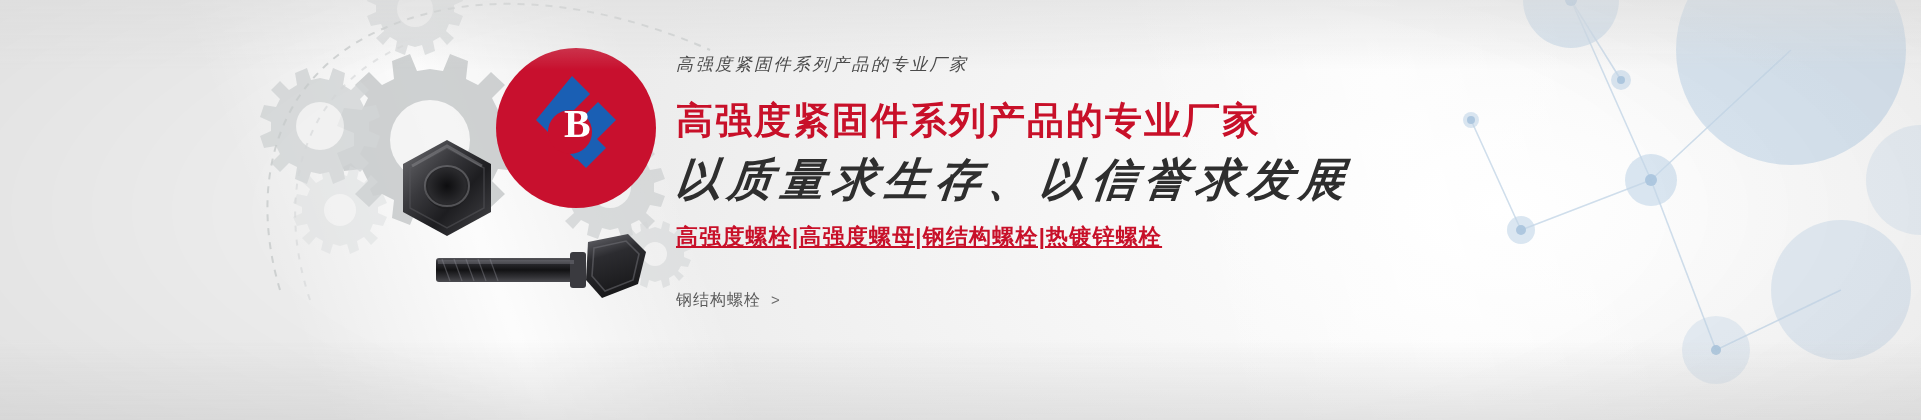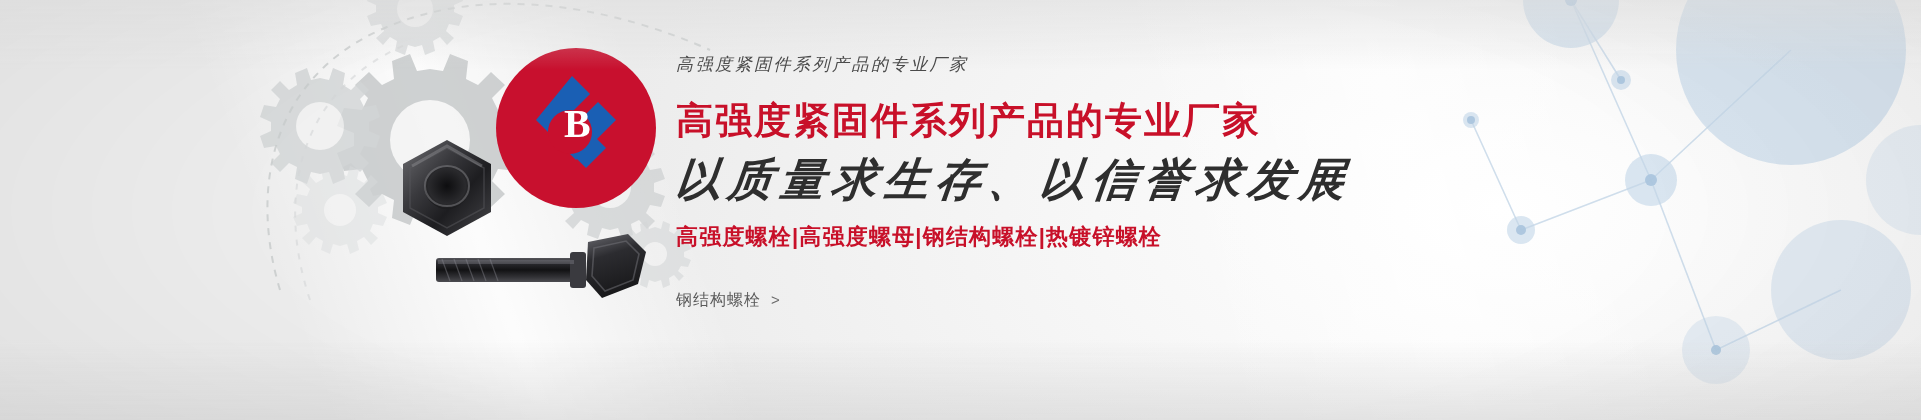--- a/index.html
+++ b/index.html
@@ -62,20 +62,21 @@
     position:absolute;left:0;top:150px;
     font-size:45px;color:#2e2e2e;white-space:nowrap;
     font-family:"DejaVu Serif","Liberation Serif",serif;
     font-style:italic;font-weight:700;letter-spacing:7px;
     transform:skewX(-6deg);
   }
   .keywords{
     position:absolute;left:0;top:222px;
     font-size:22px;color:#c81029;font-weight:700;letter-spacing:1.2px;
     white-space:nowrap;
+    text-decoration:underline;
   }
   .more{
     position:absolute;left:0;top:290px;
     font-size:16px;color:#5a5a5a;letter-spacing:1px;white-space:nowrap;cursor:pointer;
   }
   .more .arrow{margin-left:10px;font-size:15px;color:#6a6a6a;}
 
   
   .nut{position:absolute;left:392px;top:134px;width:110px;height:110px;}
   .bolt{position:absolute;left:430px;top:222px;width:220px;height:96px;}

